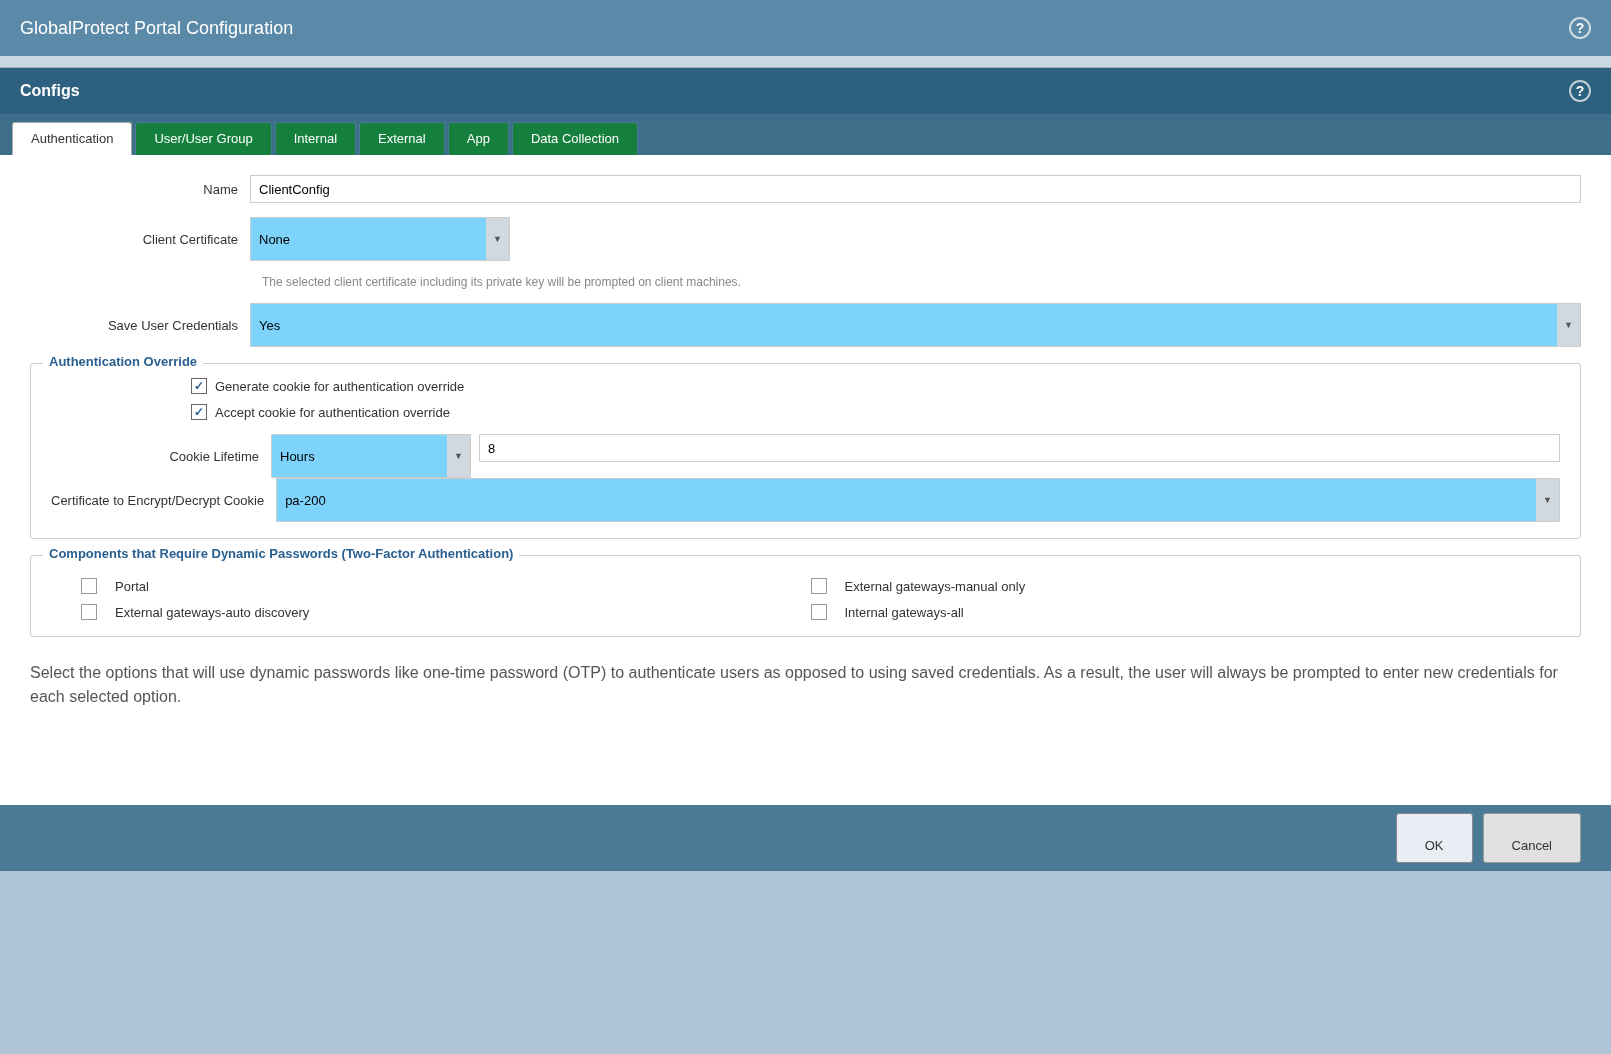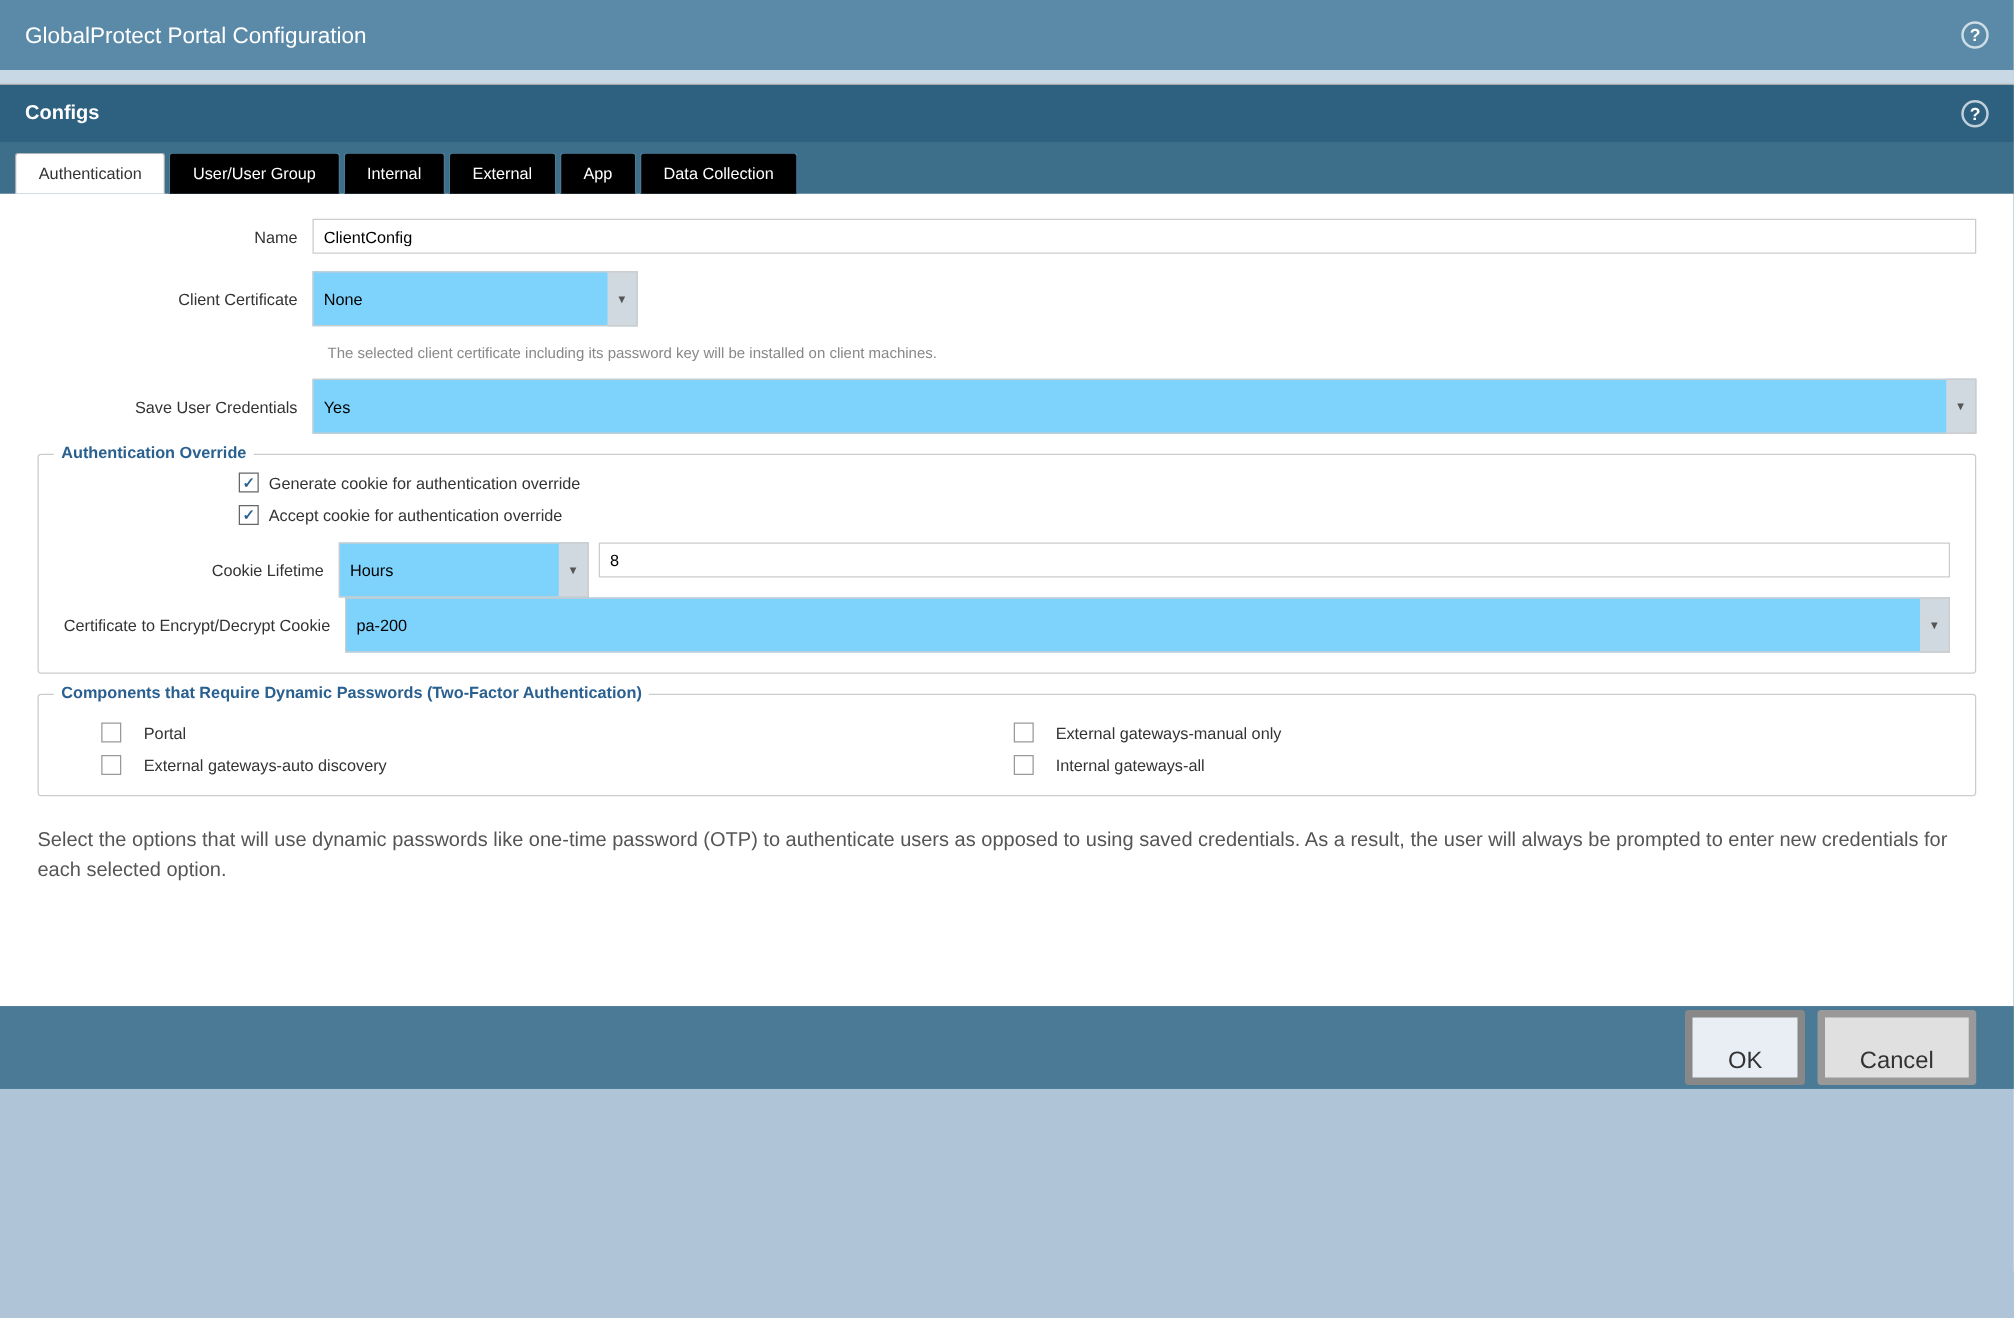--- a/index.html
+++ b/index.html
@@ -79,21 +79,21 @@
 
     .tab-bar {
       display: flex;
       background: #3d6e8a;
       padding: 8px 0 0 12px;
       gap: 3px;
     }
 
     .tab {
       padding: 8px 18px;
-      background: #000000;
+      background: #15803d;
       color: white;
       border: 1px solid #4a7a96;
       border-bottom: none;
       cursor: pointer;
       font-size: 13px;
       border-radius: 3px 3px 0 0;
     }
 
     .tab.active {
       background: white;
@@ -316,23 +316,23 @@
       padding: 16px 30px;
       display: flex;
       justify-content: flex-end;
       gap: 10px;
       height: 66px;
       align-items: center;
     }
 
     .btn {
       padding: 24px 28px;
-      font-size: 19px;
-      cursor: pointer;
-      border: 6px solid #000000;
+      font-size: 13px;
+      cursor: pointer;
+      border: 1px solid #000000;
       border-radius: 3px;
       height: 34px;
     }
 
     .btn-ok {
       background: #e8eef4;
       color: #333;
       border-color: #888;
     }
 
@@ -382,21 +382,21 @@
       <div class="form-control">
         <div class="select-wrapper" style="width:260px;">
           <select class="select-input" style="width:260px;">
             <option>None</option>
           </select>
           <div class="select-arrow"></div>
         </div>
       </div>
     </div>
 
-    <div class="hint-text">The selected client certificate including its password key will be installed on client machines.</div>
+    <div class="hint-text">The selected client certificate including its private key will be prompted on client machines.</div>
 
     <div class="form-row" style="margin-top:14px;">
       <div class="form-label">Save User Credentials</div>
       <div class="form-control">
         <div class="select-wrapper full-width">
           <select class="select-input" style="width:100%;">
             <option>Yes</option>
             <option>No</option>
           </select>
           <div class="select-arrow"></div>

